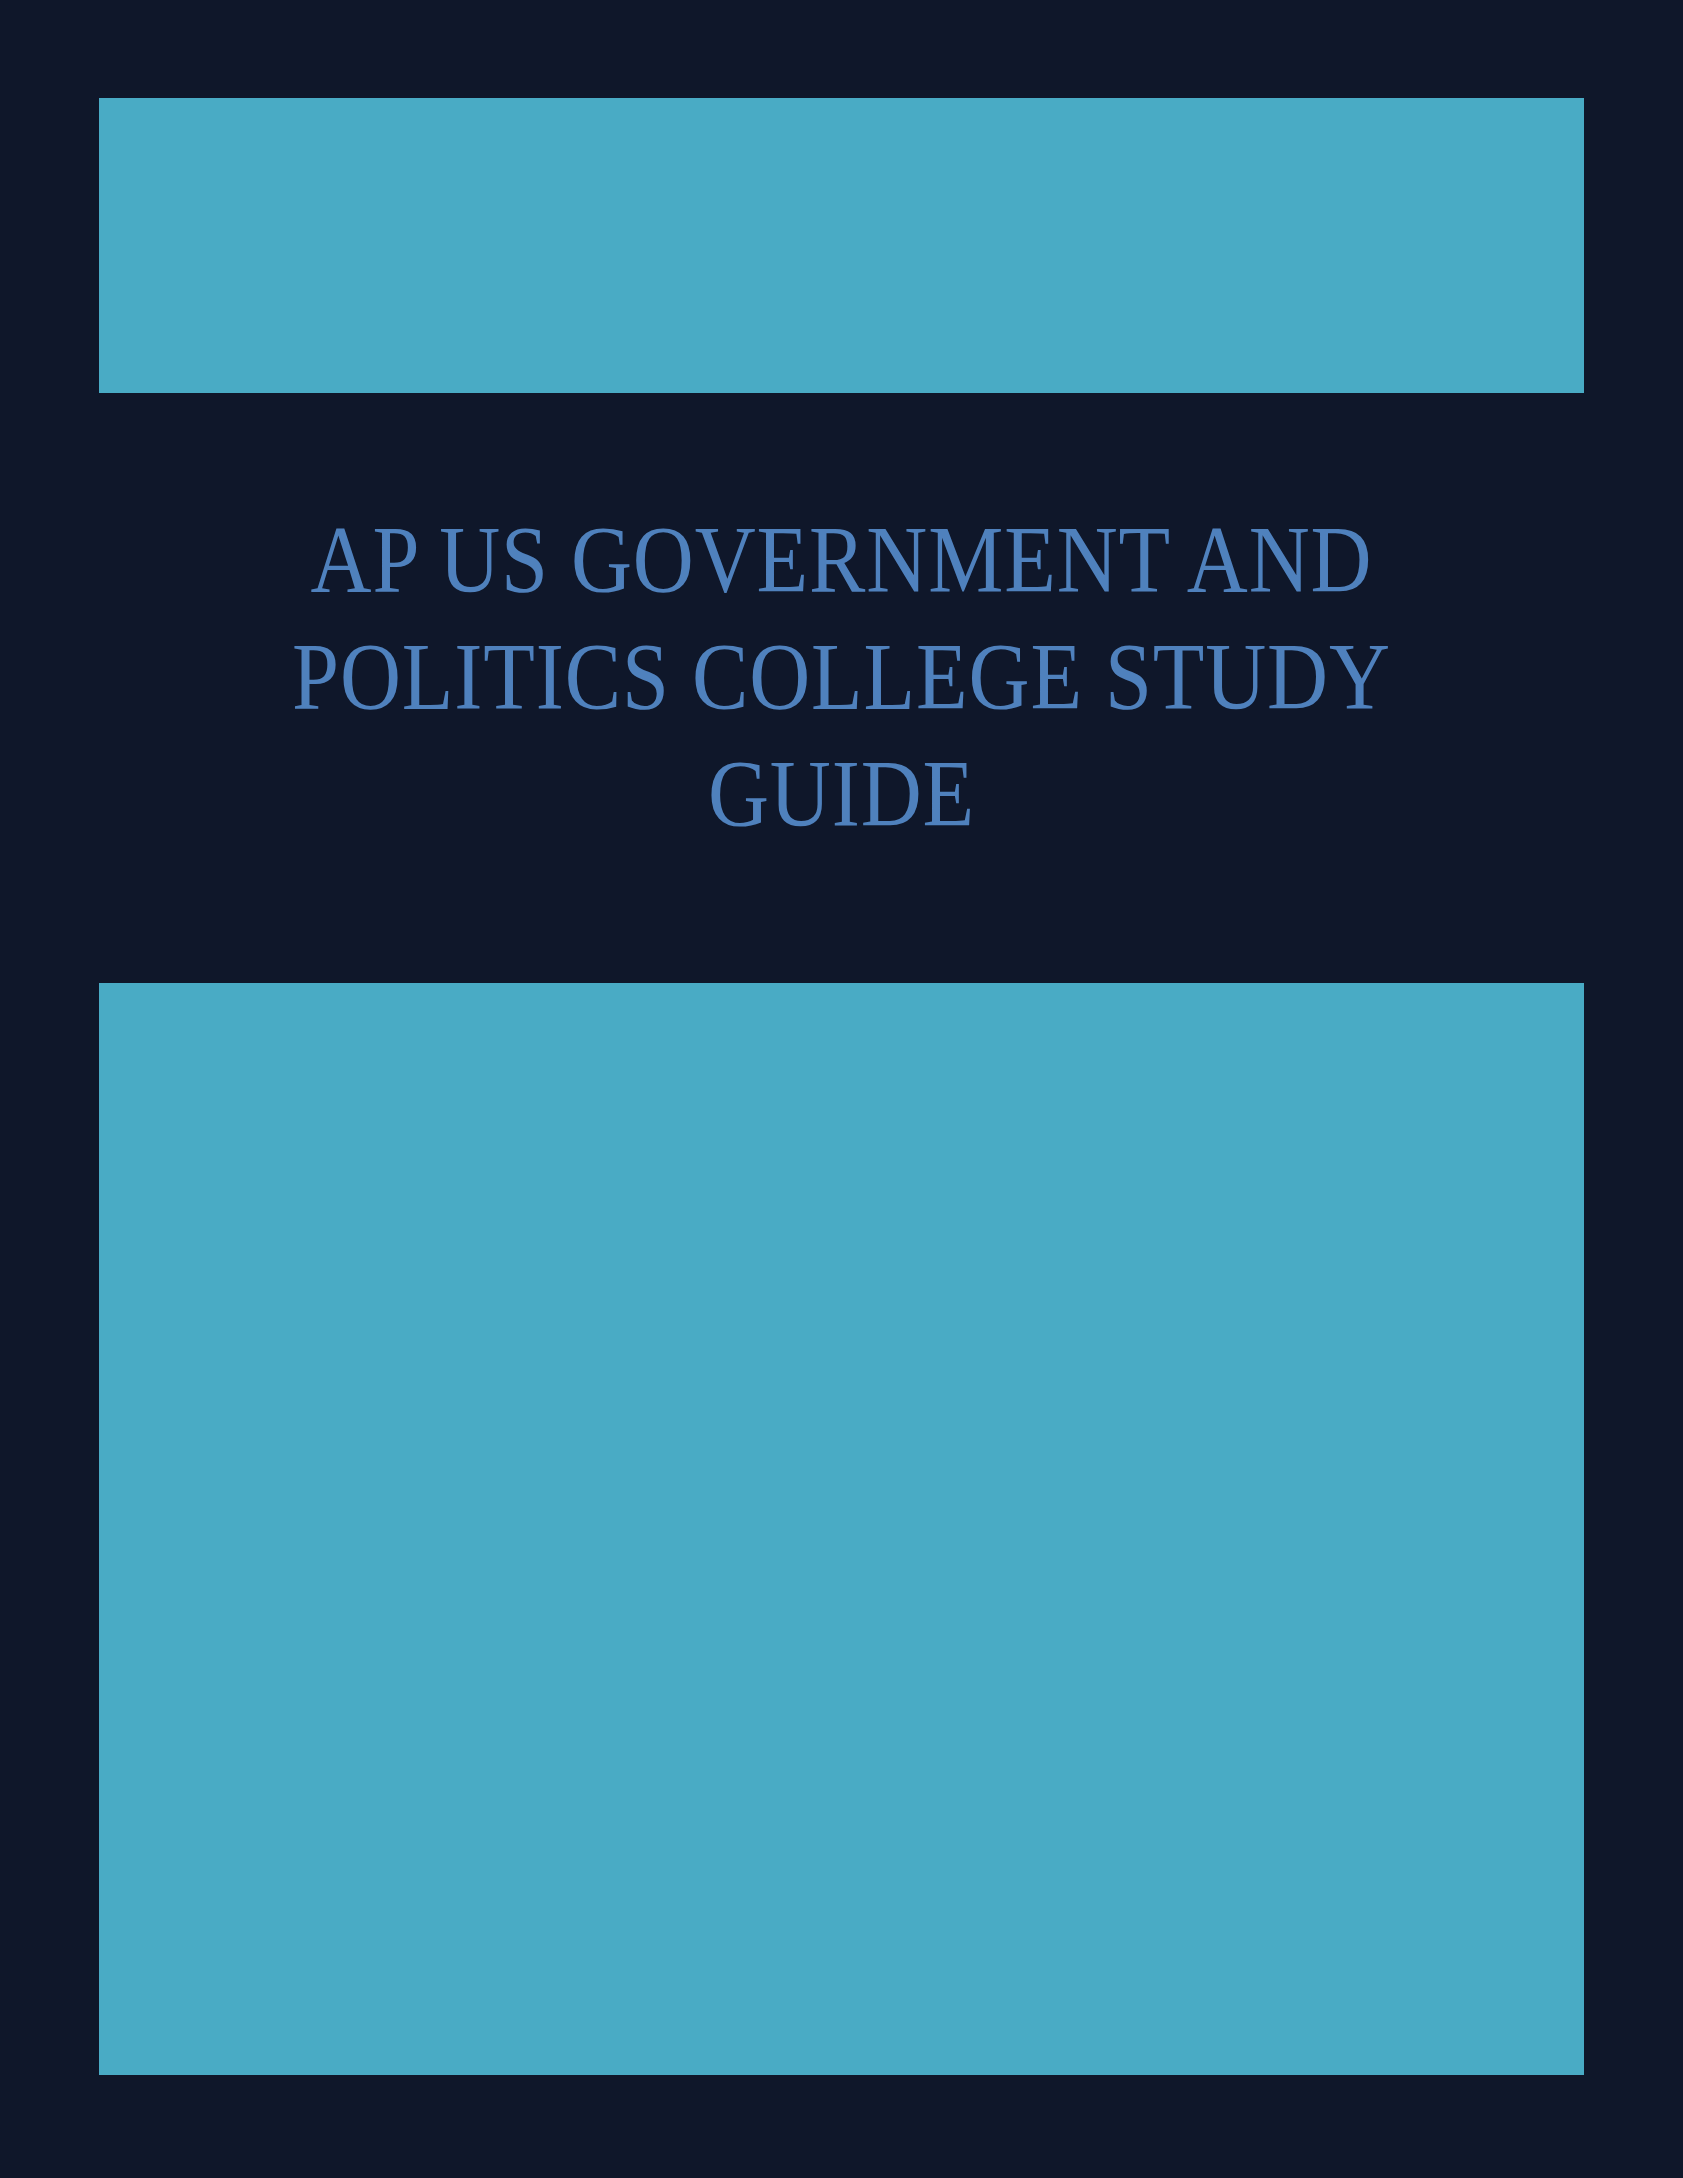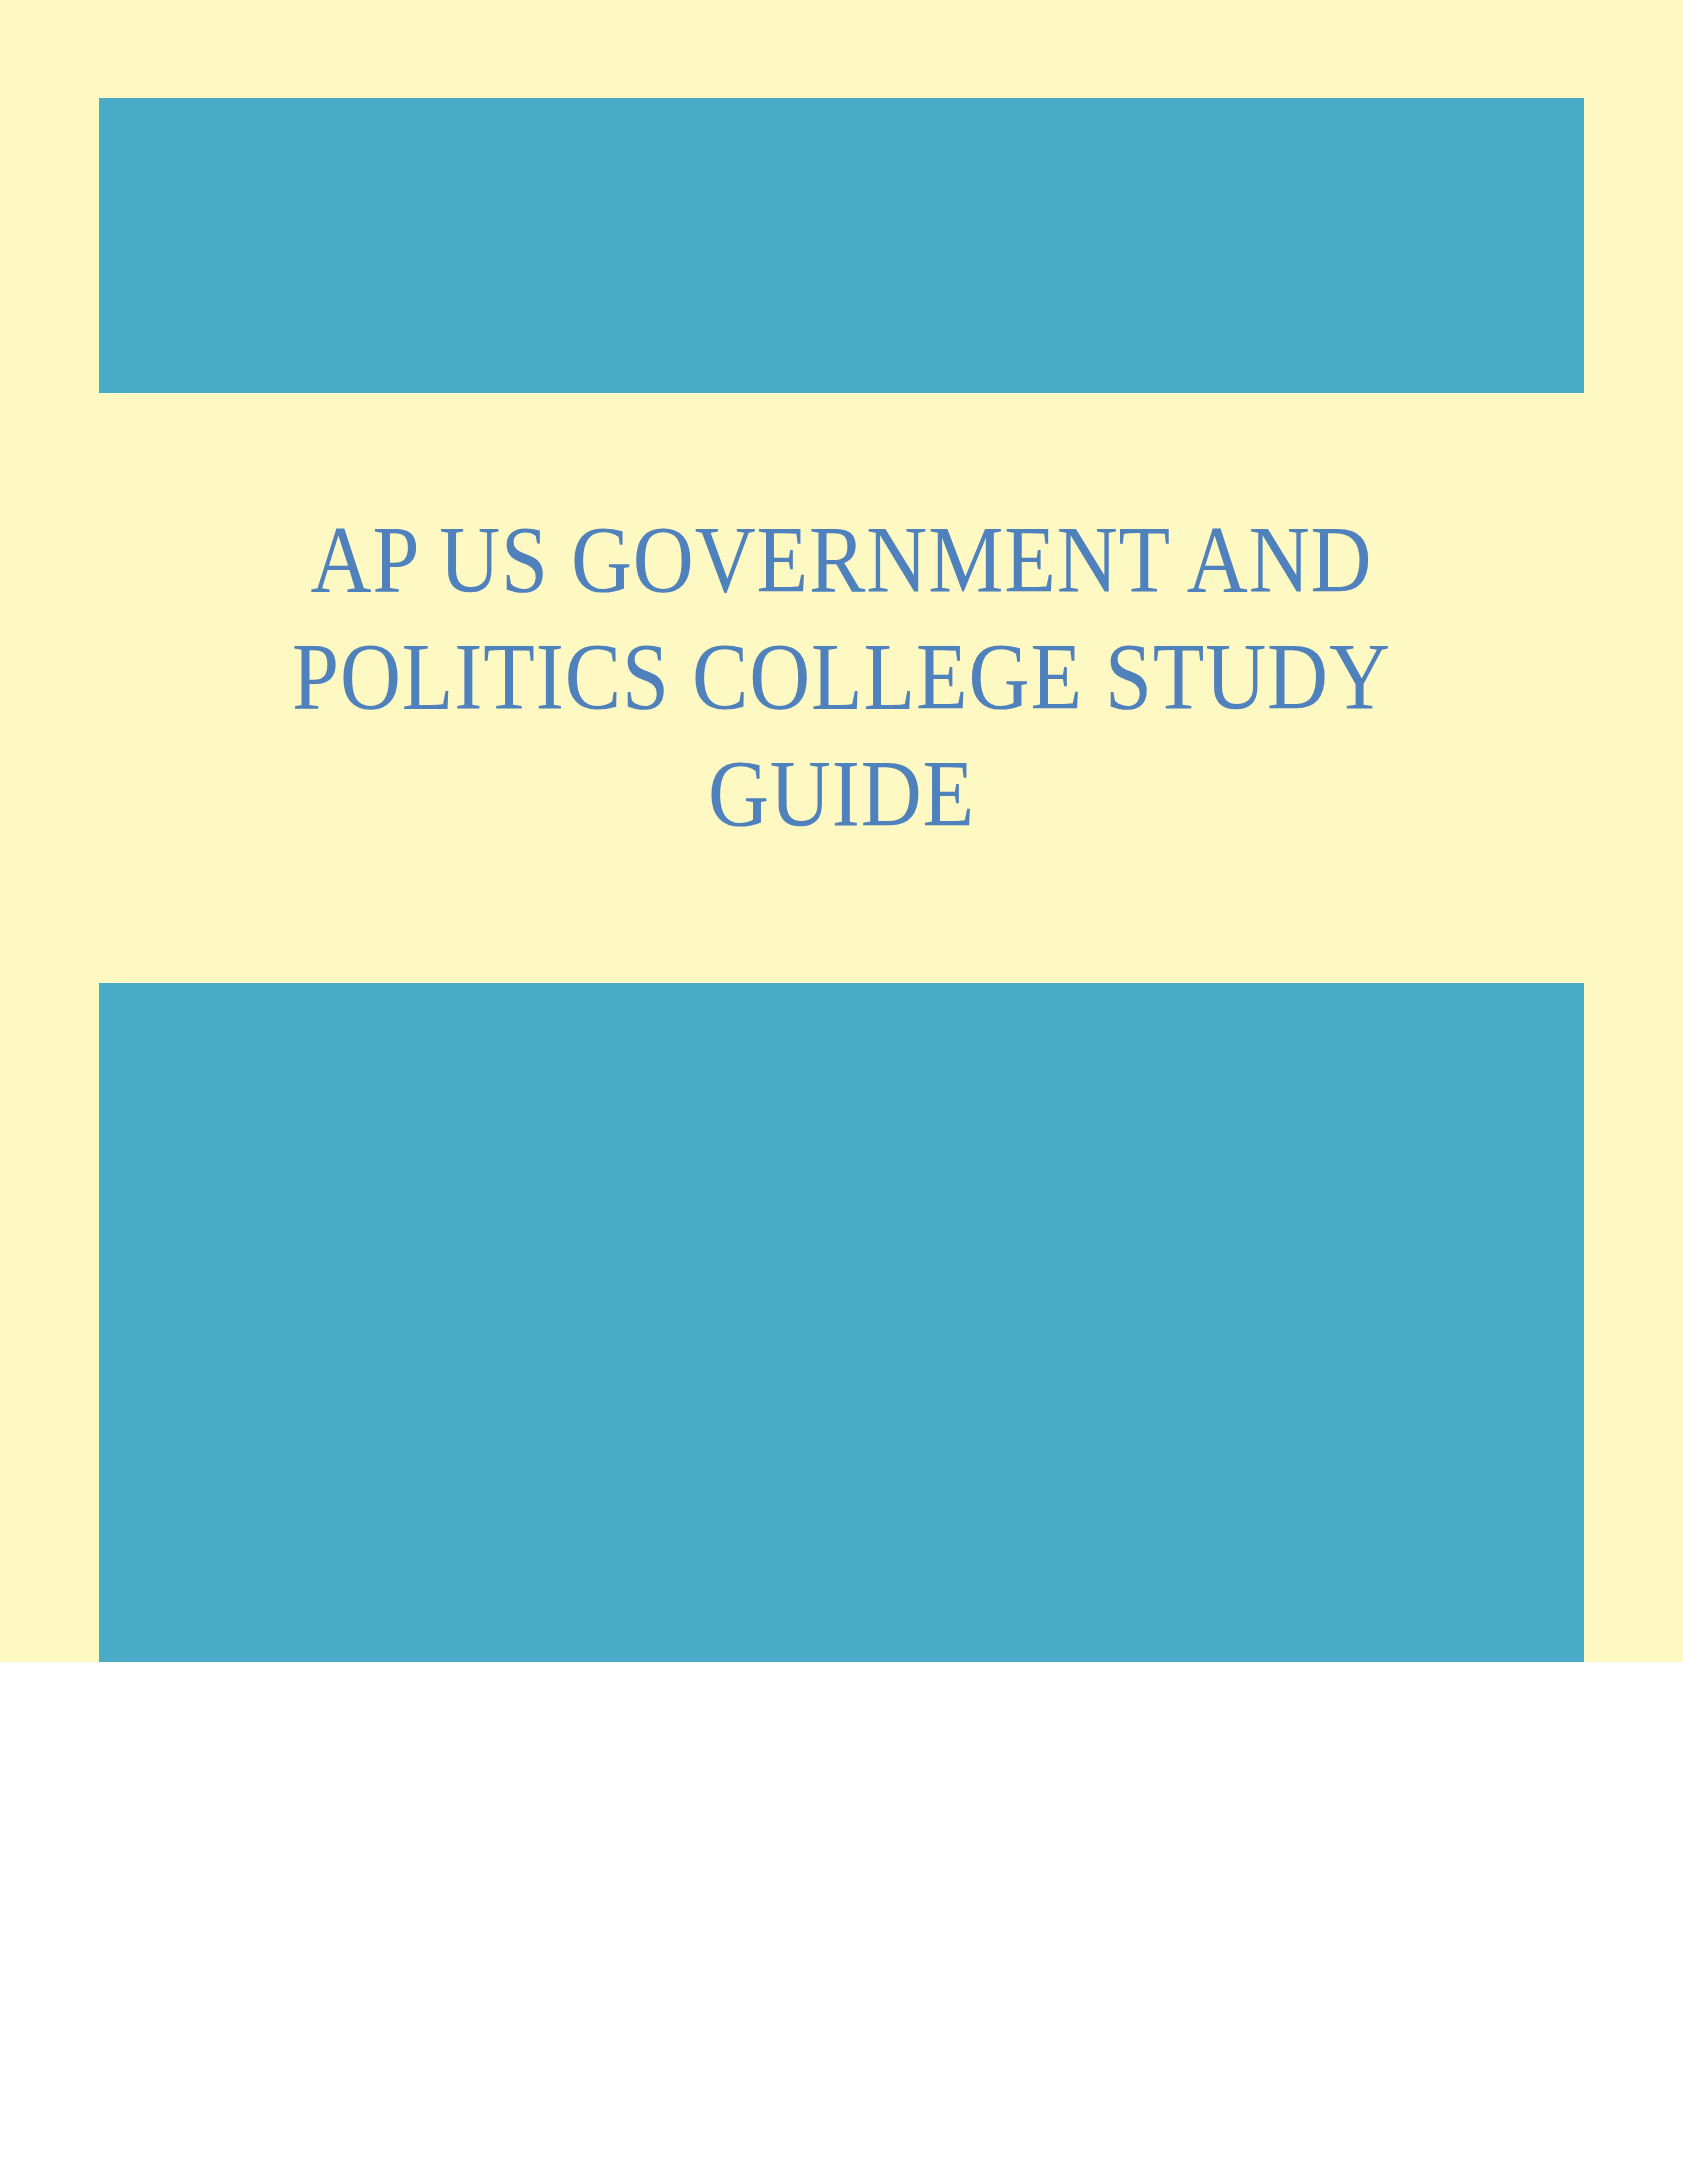--- a/index.html
+++ b/index.html
@@ -3,22 +3,22 @@
 <meta charset="utf-8">
 <style>
   html, body {
     margin: 0;
     padding: 0;
     background: #ffffff;
   }
   .page {
     position: relative;
     width: 1683px;
-    height: 1662px;
-    background: #fef9c3;
+    height: 2178px;
+    background: #0f172a;
     overflow: hidden;
     font-family: "Liberation Serif", serif;
   }
   .top-banner {
     position: absolute;
     left: 99px;
     top: 98px;
     width: 1485px;
     height: 295px;
     background: var(--accent-teal, #49abc5);

